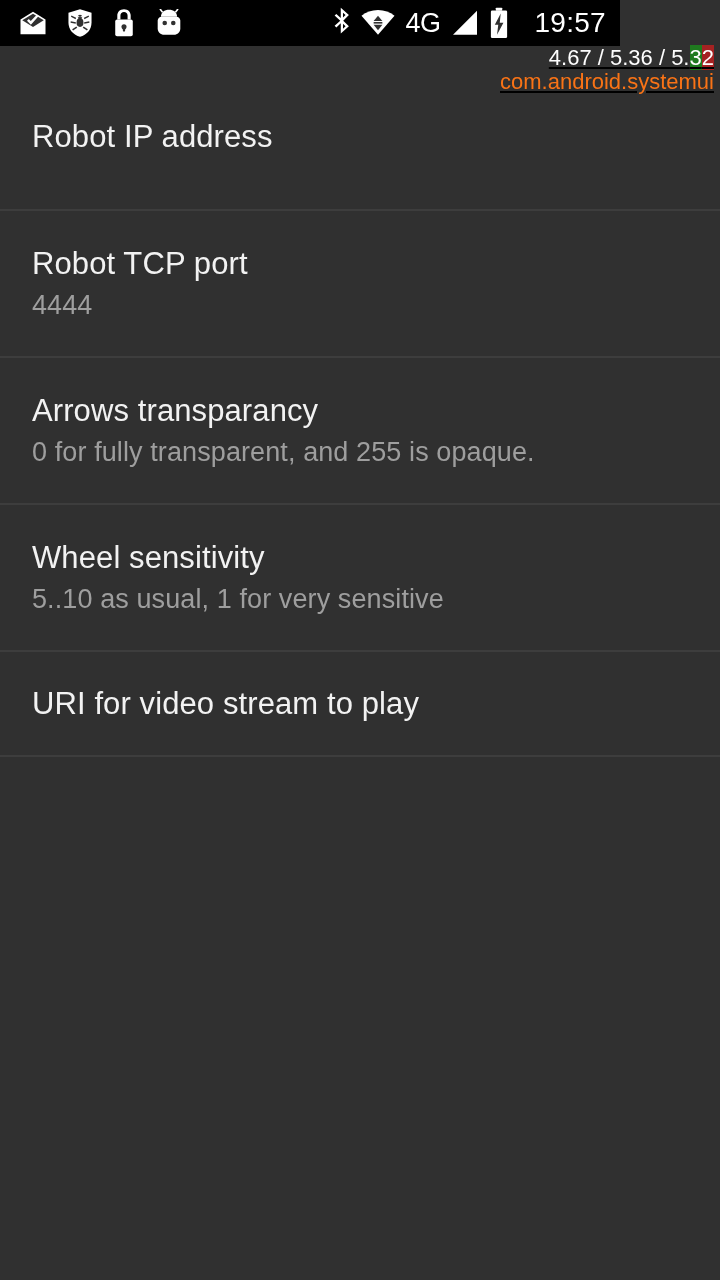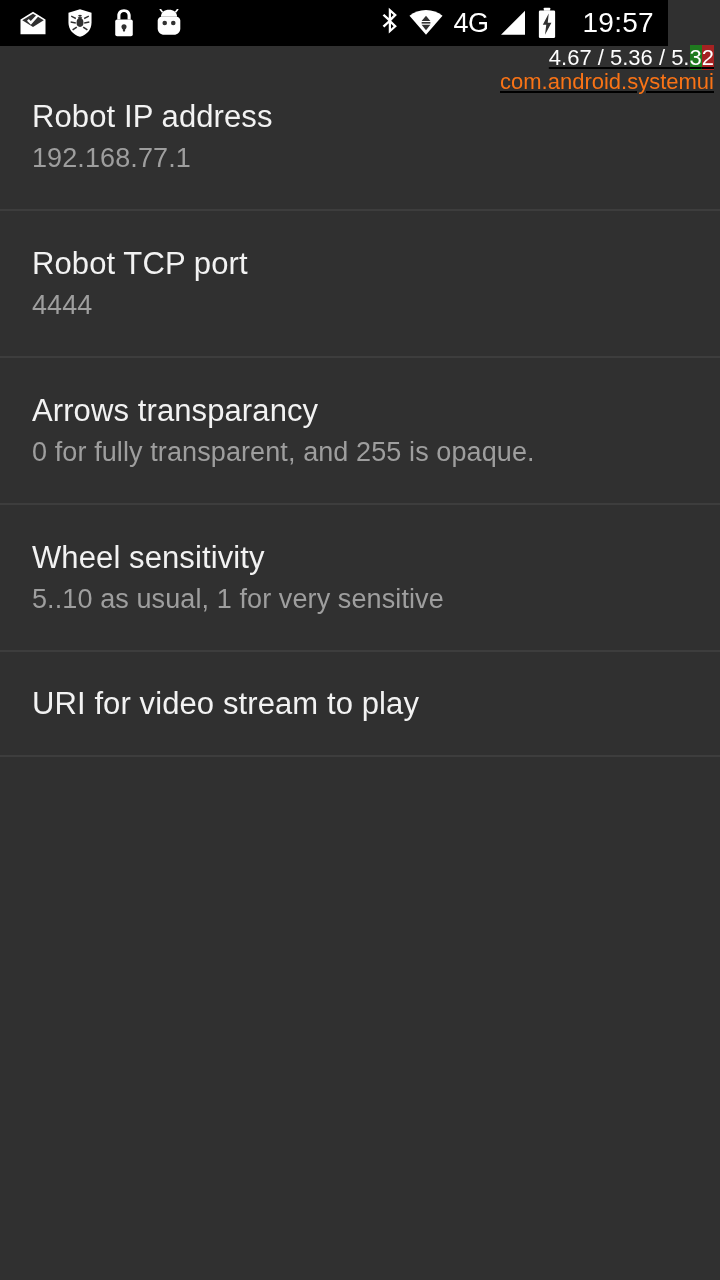--- a/index.html
+++ b/index.html
@@ -12,21 +12,21 @@
     height: 1280px;
     overflow: hidden;
     font-family: "Liberation Sans", sans-serif;
     -webkit-font-smoothing: antialiased;
   }
 
   
   .statusbar {
     position: absolute;
     top: 0; left: 0;
-    width: 668px;
+    width: 620px;
     height: 46px;
     background: #000000;
     display: flex;
     align-items: center;
     box-sizing: border-box;
     padding: 0 14px 0 18px;
   }
   .sb-left {
     display: flex;
     align-items: center;
@@ -218,21 +218,20 @@
 
 <div class="perf-overlay">
   <div class="perf-line1"><span>4.67 / 5.36 / 5.</span><span class="hi-green">3</span><span class="hi-red">2</span></div>
   <div class="perf-line2">com.android.systemui</div>
 </div>
 
 <div class="prefs">
 
   <div class="pref-row h-first">
     <div class="pref-title">Robot IP address</div>
-    <div class="pref-summary">192.168.77.1</div>
   </div>
 
   <div class="pref-row h-std">
     <div class="pref-title">Robot TCP port</div>
     <div class="pref-summary">4444</div>
   </div>
 
   <div class="pref-row h-std">
     <div class="pref-title">Arrows transparancy</div>
     <div class="pref-summary">0 for fully transparent, and 255 is opaque.</div>

